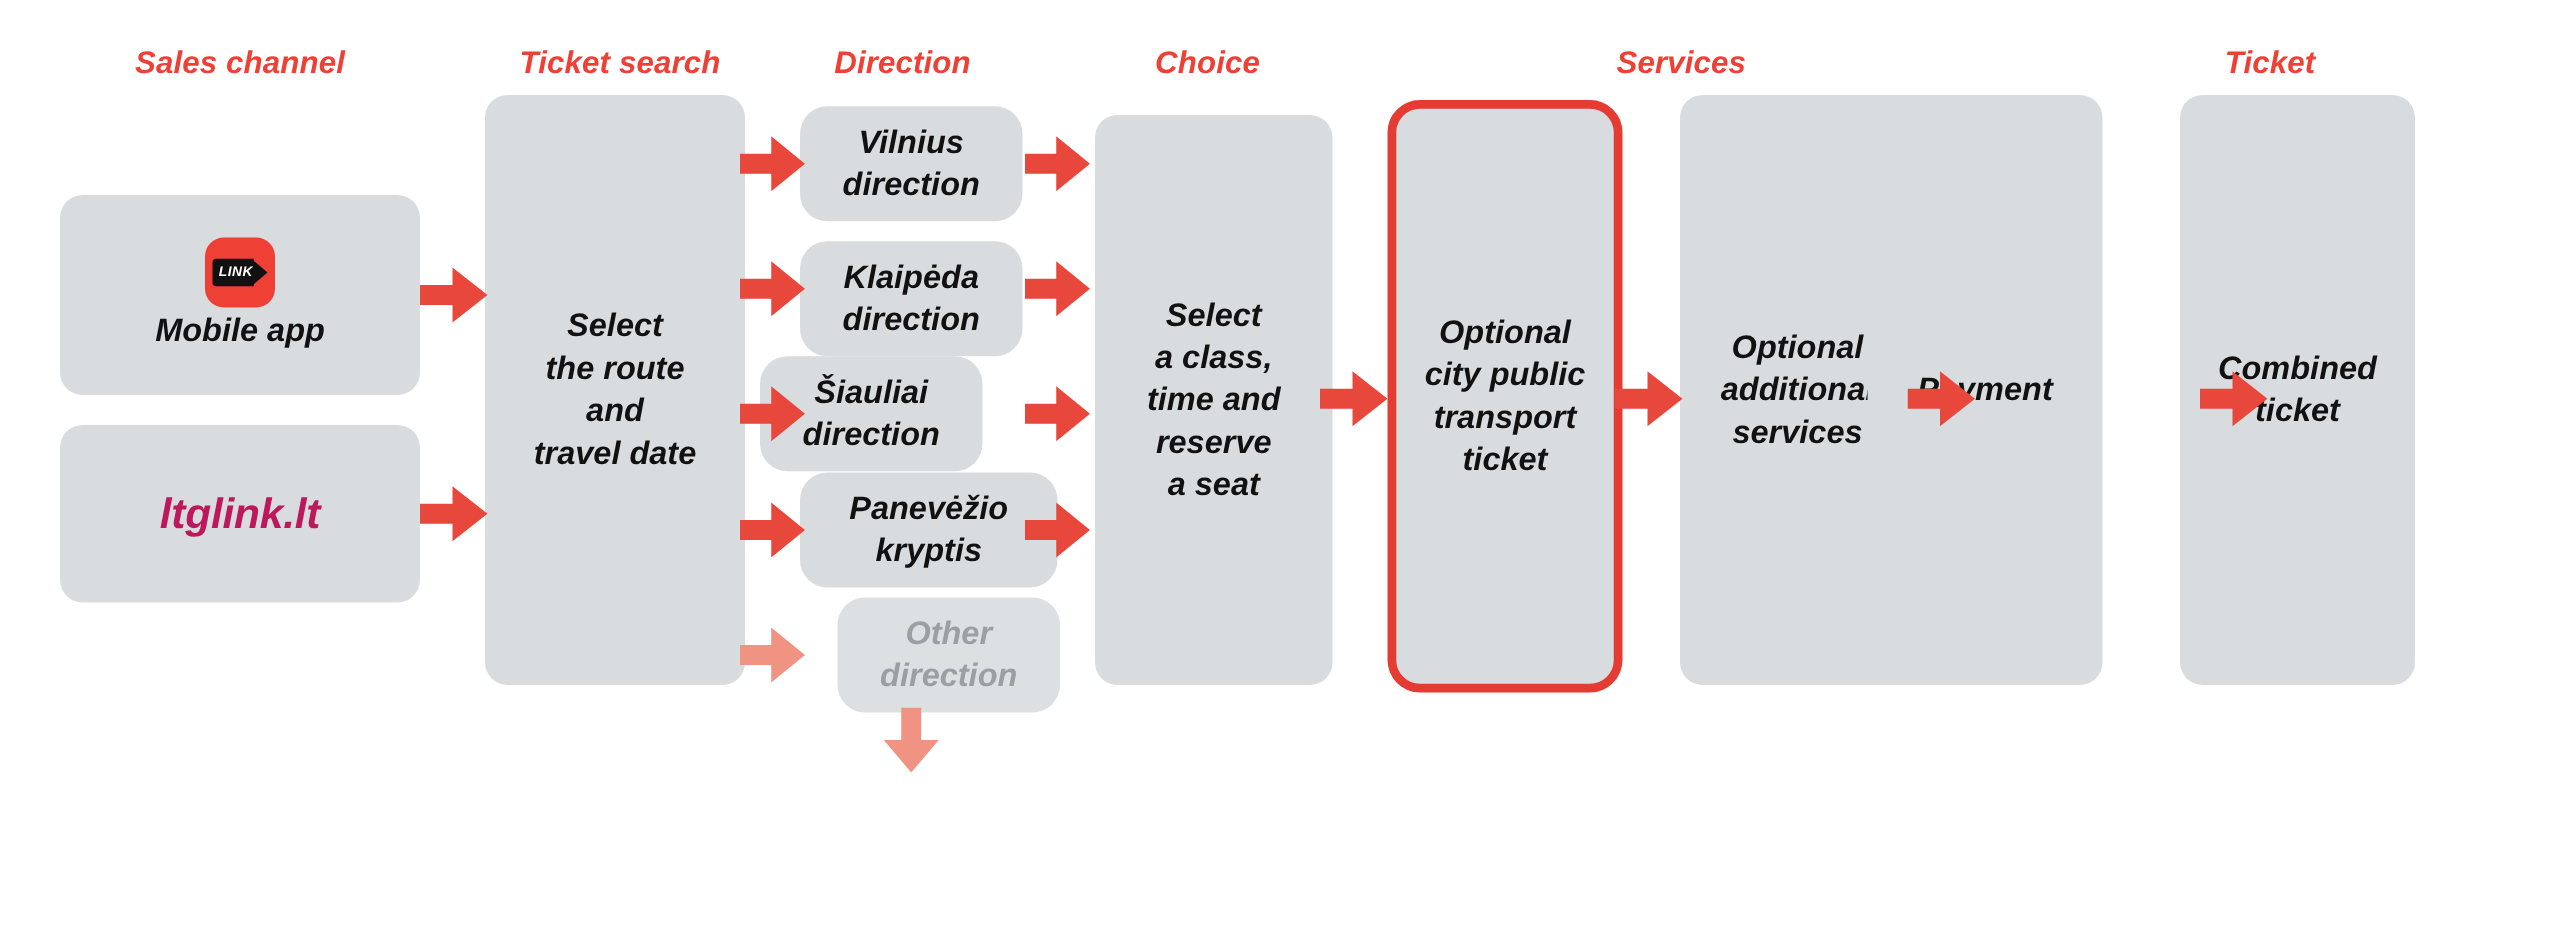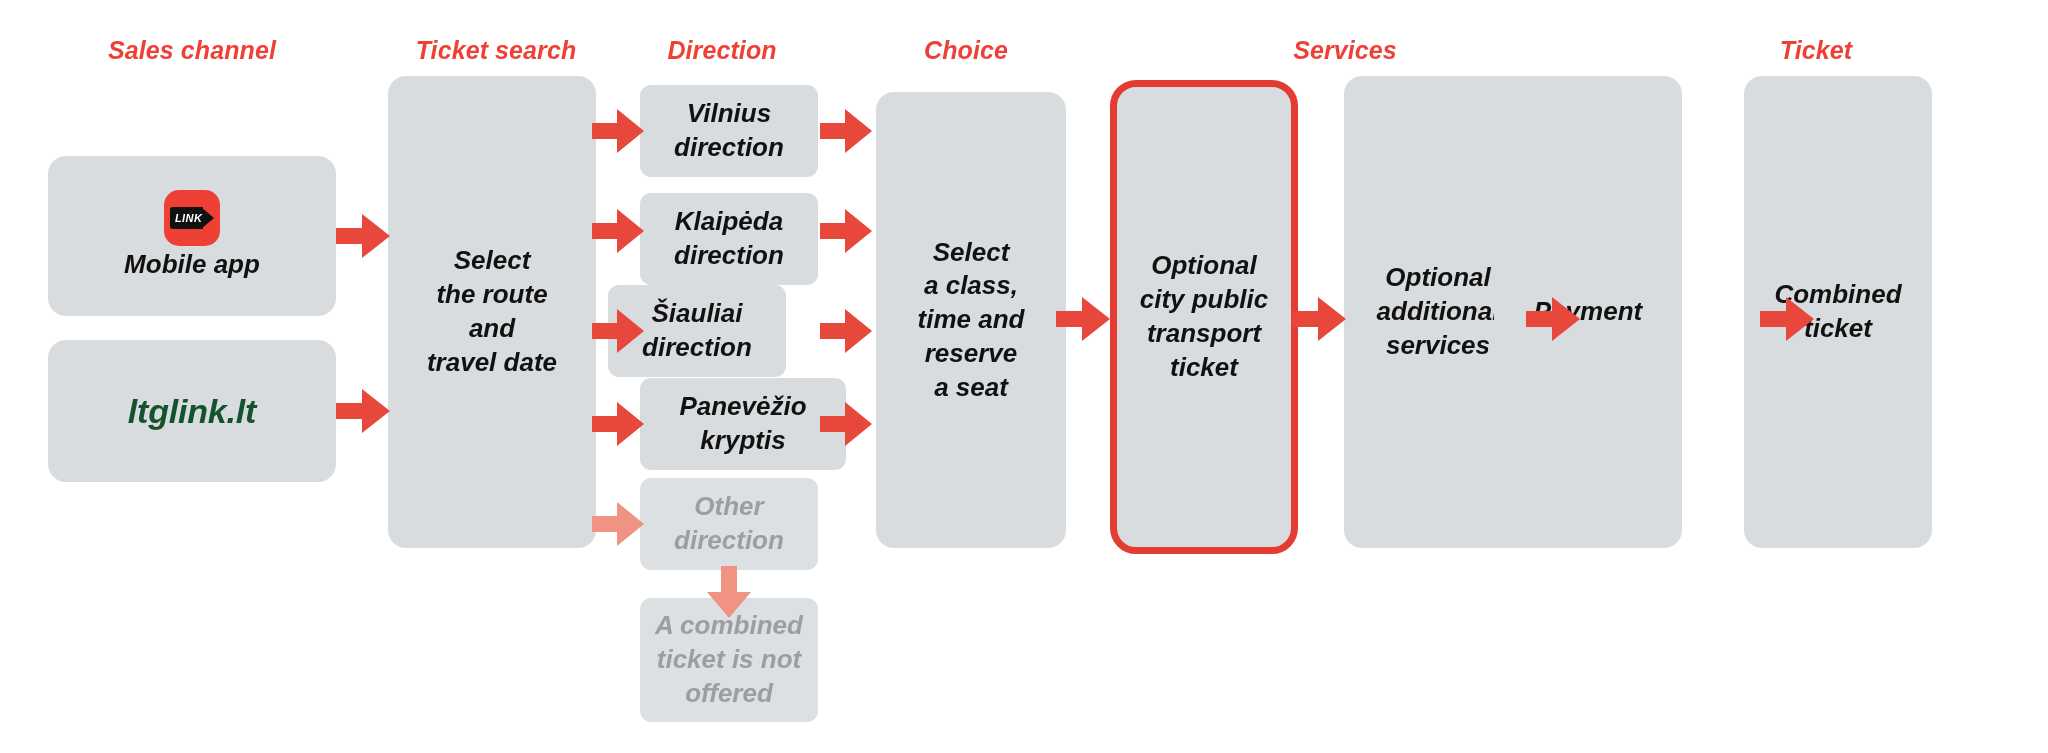--- a/index.html
+++ b/index.html
@@ -42,37 +42,37 @@
     align-items: center;
     justify-content: center;
     box-sizing: border-box;
     text-align: center;
     color: #111111;
     font-size: 26px;
     font-weight: 700;
     line-height: 1.30;
     padding: 6px 10px;
   }
-  .node.small-radius { border-radius: 11px; }
+  .node.small-radius { border-radius: 22px; }
   .node .label { display: block; white-space: pre-line; }
 
   
-  .node.faded { background: #dde0e2; }
+  .node.faded { background: #dde0e2; margin-left: 30px; }
   .node.faded .label { color: #9b9fa3; }
 
   
   .node.highlight {
     background: #d9dcde;
     border: 7px solid #e43b33;
     border-radius: 26px;
   }
 
   
   .node .brand {
-    color: #14532d;
+    color: #be185d;
     font-size: 34px;
     font-weight: 700;
     letter-spacing: -0.2px;
   }
 
   
   .node.stacked {
     flex-direction: column;
     justify-content: center;
     gap: 2px;
@@ -183,25 +183,20 @@
   <div class="node small-radius" style="left:640px; top:378px; width:206px; height:92px;">
     <span class="label">Panevėžio
 kryptis</span>
   </div>
 
   <div class="node small-radius faded" style="left:640px; top:478px; width:178px; height:92px;">
     <span class="label">Other
 direction</span>
   </div>
 
-  <div class="node small-radius faded" style="left:640px; top:598px; width:178px; height:124px;">
-    <span class="label">A combined
-ticket is not
-offered</span>
-  </div>
 
   <div class="node" style="left:876px; top:92px; width:190px; height:456px;">
     <span class="label">Select
 a class,
 time and
 reserve
 a seat</span>
   </div>
 
   <div class="node highlight" style="left:1110px; top:80px; width:188px; height:474px;">

